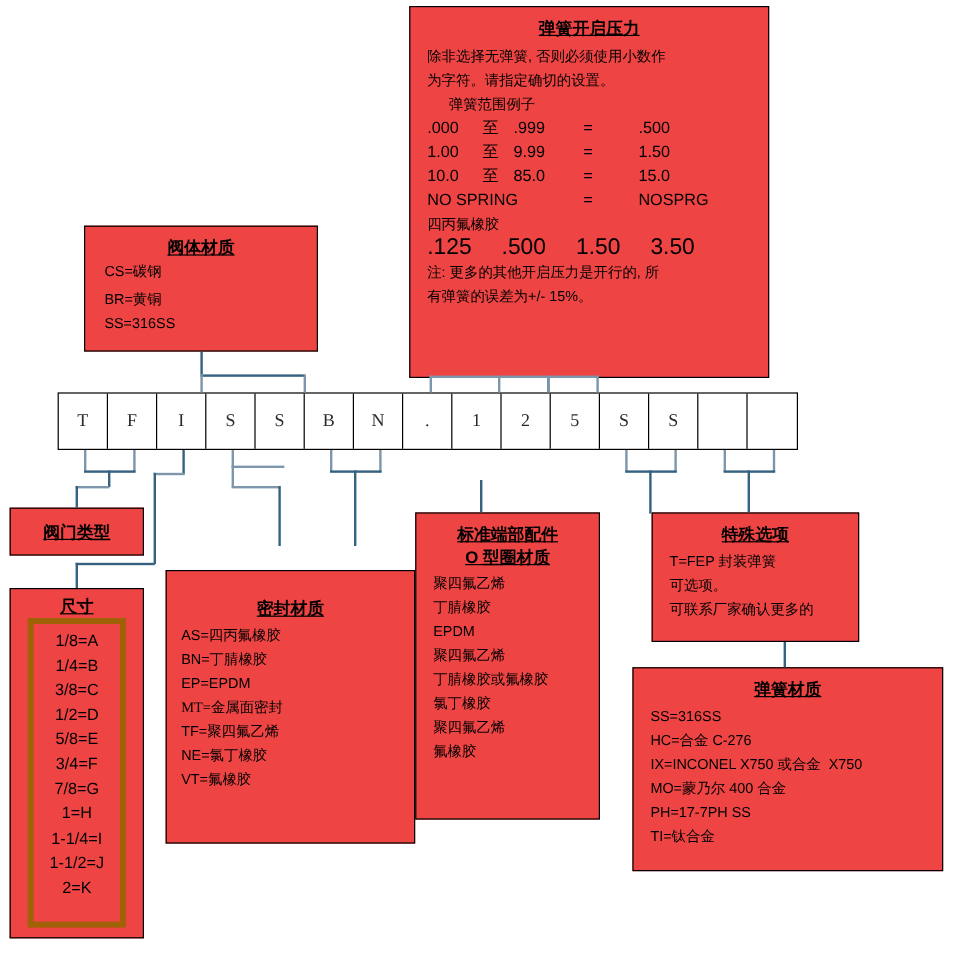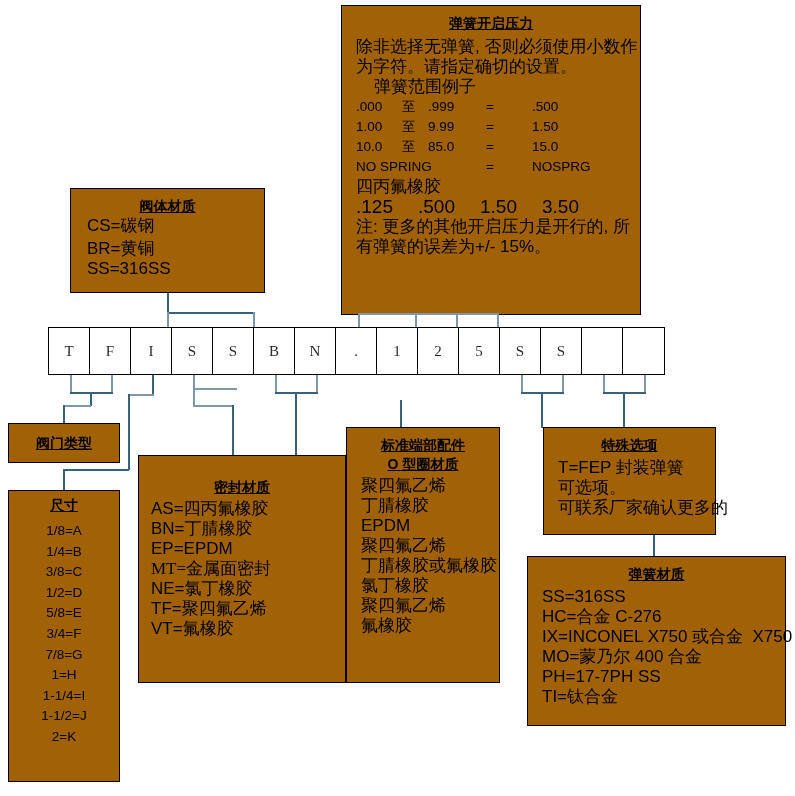--- a/index.html
+++ b/index.html
@@ -11,33 +11,33 @@
     width: 795px;
     height: 796px;
     position: relative;
     font-family: "Liberation Sans", "DejaVu Sans", sans-serif;
     color: #000000;
     overflow: hidden;
   }
   .box {
     position: absolute;
     border: 1px solid #000000;
-    background: #a16207;
+    background: #ef4444;
     box-sizing: border-box;
   }
   .ttl {
     text-align: center;
     font-weight: bold;
     text-decoration: underline;
     font-size: 14px;
     line-height: 19px;
     white-space: nowrap;
   }
   .ln {
-    font-size: 17px;
+    font-size: 12px;
     line-height: 20px;
     white-space: pre;
   }
   .pad { padding: 6px 10px 6px 12px; }
 
   
   .conn {
     position: absolute;
     background: #7d96ab;
   }
@@ -81,21 +81,21 @@
   .stdrow { display: flex; font-size: 19px; line-height: 20px; white-space: pre; }
   .stdrow span { width: 62px; }
 
   
   #size-inner {
     position: absolute;
     left: 14px;
     top: 24px;
     right: 14px;
     bottom: 8px;
-    border: 2px solid #a16207;
+    border: 5px solid #a16207;
     box-sizing: border-box;
     padding-top: 4px;
   }
   #size-inner .ln { font-size: 13.5px; line-height: 20.6px; text-align: center; }
 
   .two-line-title { text-align:center; }
 </style>
 </head>
 <body>
 
@@ -186,29 +186,29 @@
     <div class="ln">5/8=E</div>
     <div class="ln">3/4=F</div>
     <div class="ln">7/8=G</div>
     <div class="ln">1=H</div>
     <div class="ln">1-1/4=I</div>
     <div class="ln">1-1/2=J</div>
     <div class="ln">2=K</div>
   </div>
 </div>
 
-<div class="box" id="seal-material-box" style="left:138px; top:455px; width:208px; height:228px;">
+<div class="box" id="seal-material-box" style="left:138px; top:475px; width:208px; height:228px;">
   <div style="padding:22px 0 0 0;">
     <div class="ttl">密封材质</div>
     <div class="ln" style="padding-left:12px; margin-top:2px;">AS=四丙氟橡胶</div>
     <div class="ln" style="padding-left:12px;">BN=丁腈橡胶</div>
     <div class="ln" style="padding-left:12px;">EP=EPDM</div>
     <div class="ln" style="padding-left:12px;font-family:Liberation Serif, serif;">MT=金属面密封</div>
+    <div class="ln" style="padding-left:12px;">TF=聚四氟乙烯</div>
     <div class="ln" style="padding-left:12px;">NE=氯丁橡胶</div>
-    <div class="ln" style="padding-left:12px;">TF=聚四氟乙烯</div>
     <div class="ln" style="padding-left:12px;">VT=氟橡胶</div>
   </div>
 </div>
 
 <div class="box" id="oring-material-box" style="left:346px; top:427px; width:154px; height:256px;">
   <div style="padding:8px 0 0 0;">
     <div class="ttl two-line-title">标准端部配件</div>
     <div class="ttl two-line-title">O 型圈材质</div>
     <div class="ln" style="padding-left:14px; margin-top:2px;">聚四氟乙烯</div>
     <div class="ln" style="padding-left:14px;">丁腈橡胶</div>

